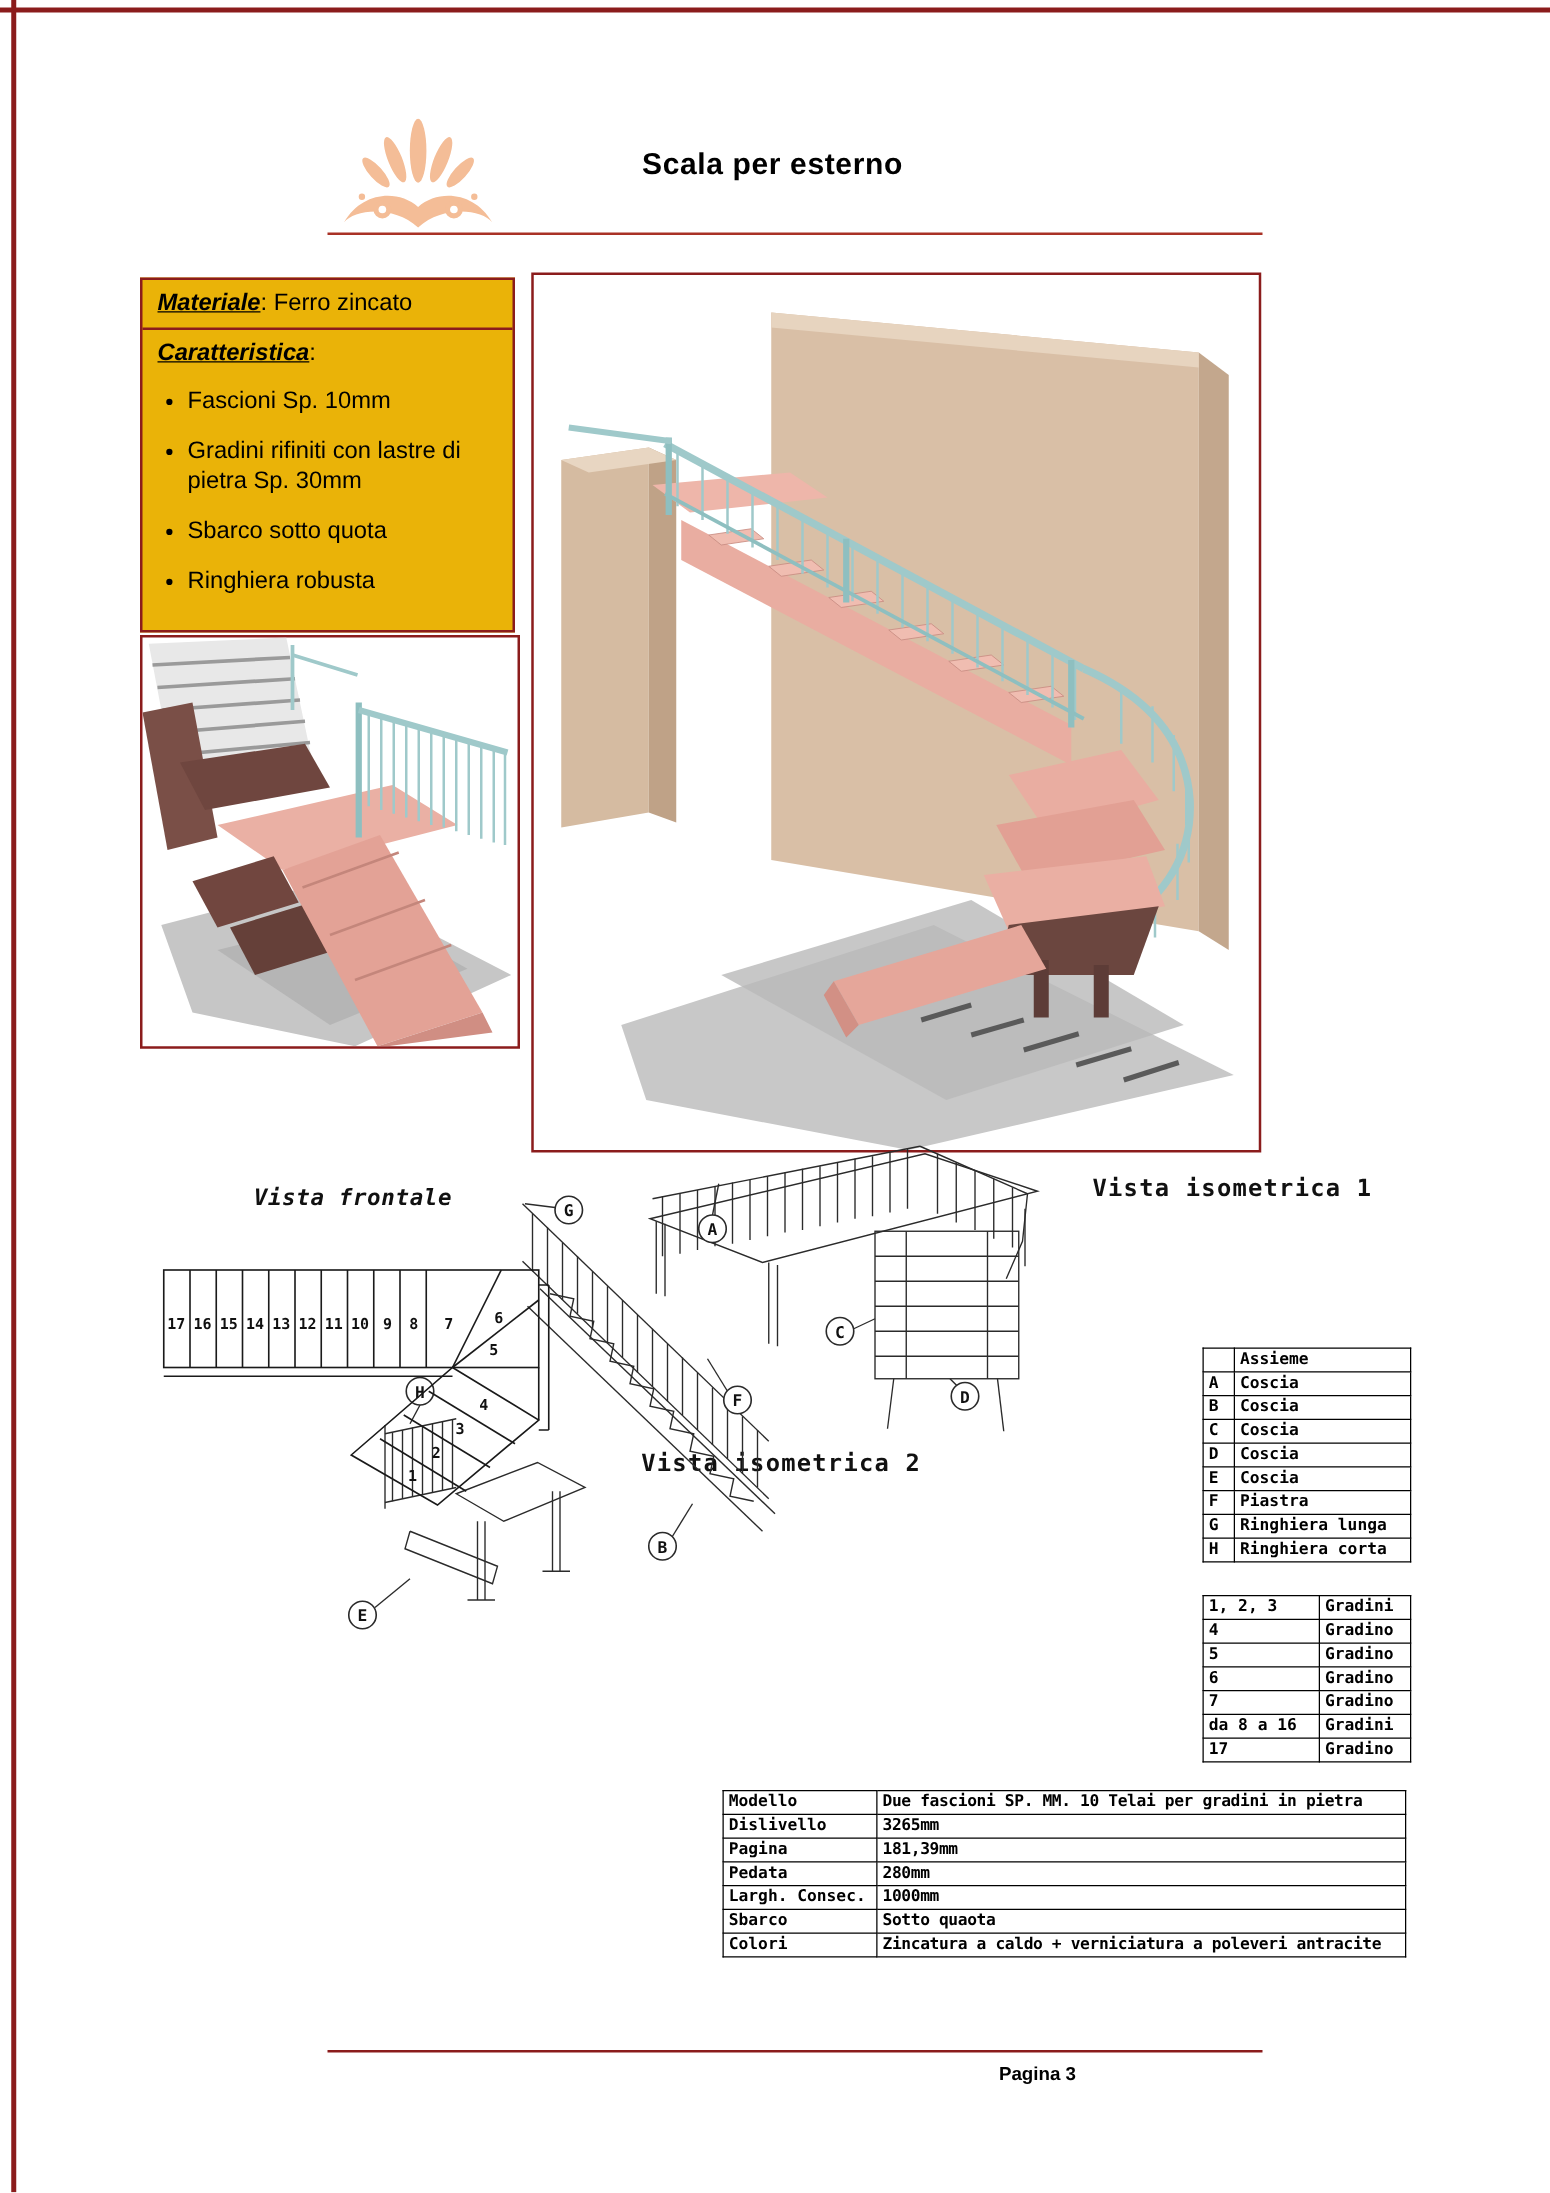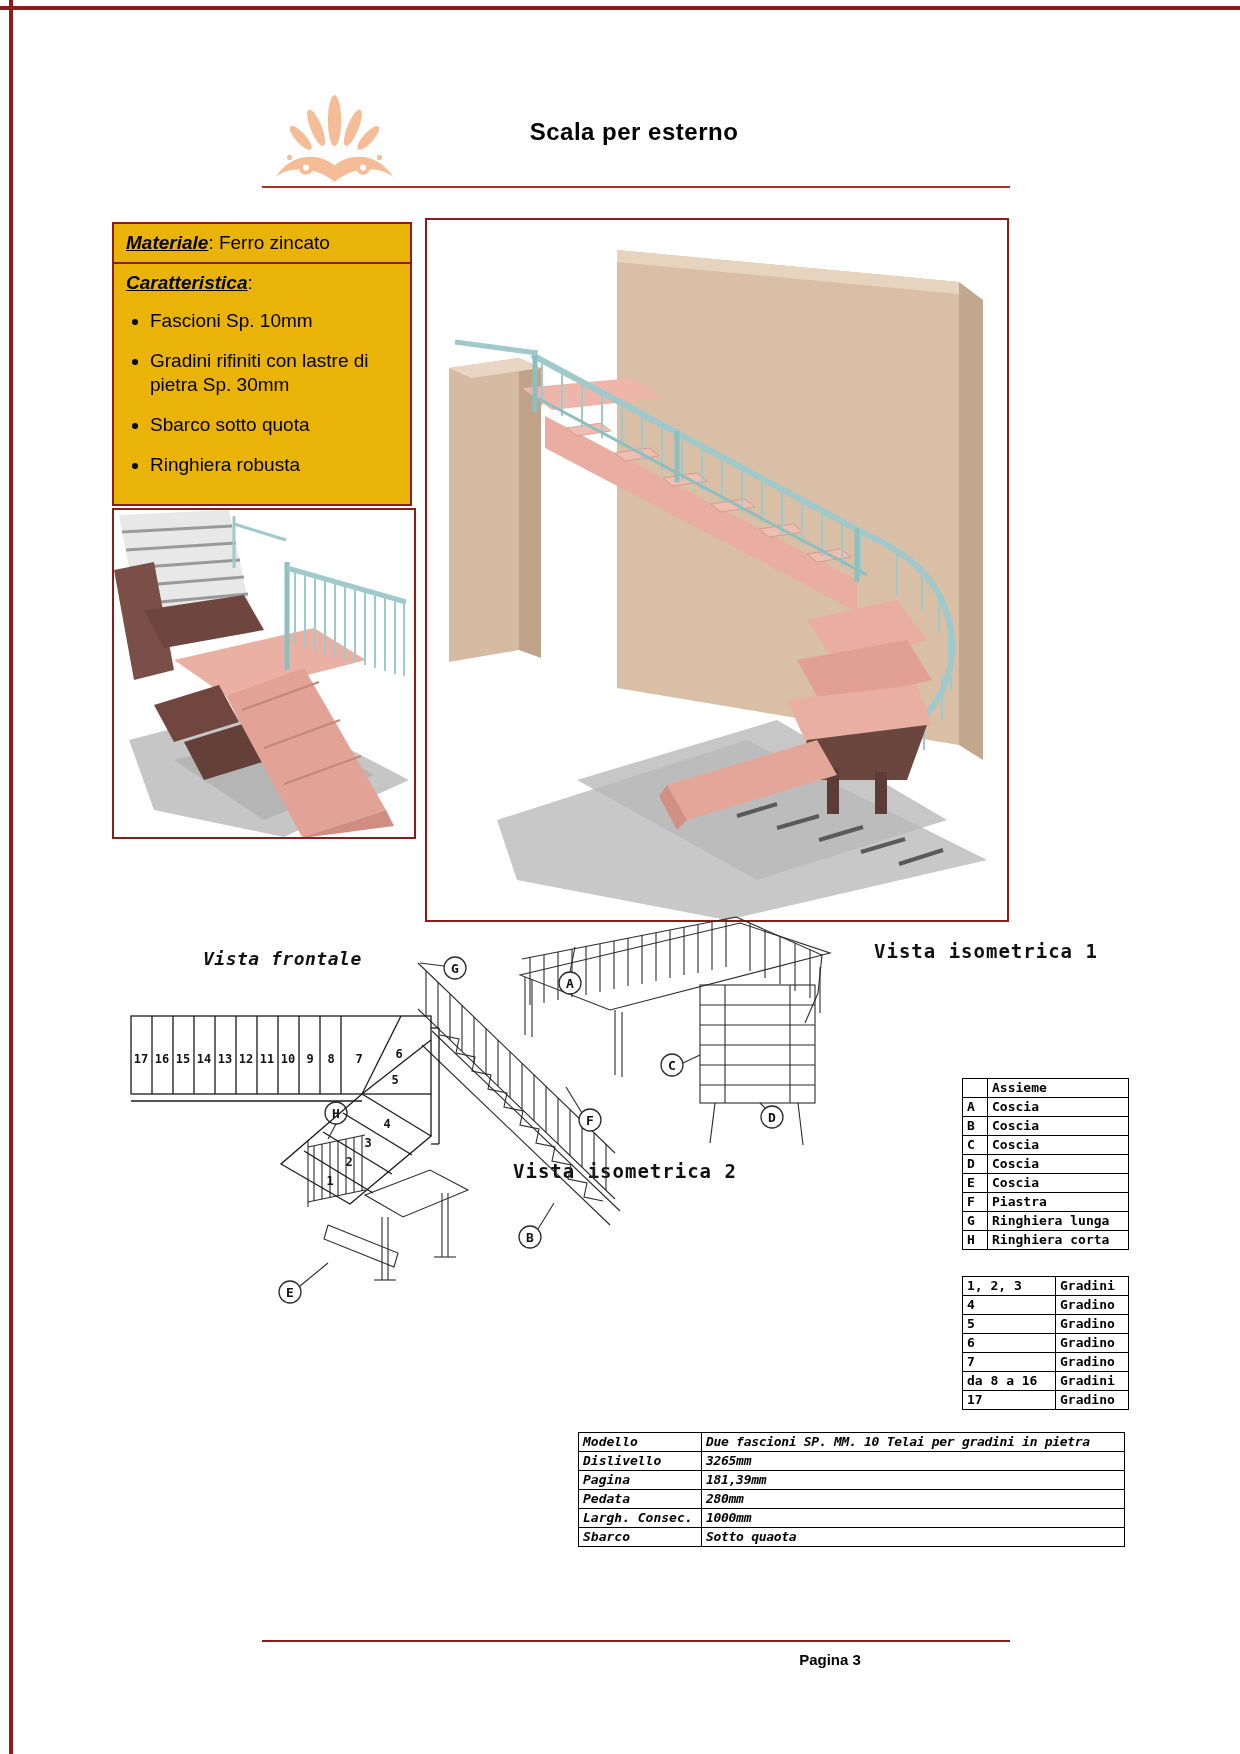--- a/index.html
+++ b/index.html
@@ -1,21 +1,21 @@
 <!DOCTYPE html>
 <html><head>
 <meta charset="utf-8">
 <style>
   html,body{margin:0;padding:0;background:#ffffff;}
   .page{position:relative;width:1240px;height:1754px;background:#fff;
         font-family:"Liberation Sans",sans-serif;color:#000;overflow:hidden;}
   .border-left{position:absolute;left:9px;top:0;width:4px;height:1754px;background:#8B1C1C;}
   .border-top{position:absolute;left:0;top:6px;width:1240px;height:4px;background:#8B1C1C;}
 
-  .page-title{position:absolute;left:324px;top:118px;width:620px;text-align:center;
+  .page-title{position:absolute;left:308px;top:118px;width:620px;text-align:center;
               font-size:24px;font-weight:bold;letter-spacing:.5px;}
   .header-rule{position:absolute;left:262px;top:186px;width:748px;height:2px;background:#A93226;}
   .ornament{position:absolute;left:252px;top:92px;width:165px;height:94px;}
 
   .materials-box{position:absolute;left:112px;top:222px;width:296px;border:2px solid #8B1C1C;background:#eab308;}
   .mat-row{padding:8px 12px;font-size:19px;border-bottom:2px solid #8B1C1C;}
   .char-section{padding:8px 12px 12px 12px;font-size:19px;}
   .kw{font-weight:bold;font-style:italic;text-decoration:underline;}
   .bullets{margin:10px 0 0 0;padding-left:24px;}
   .bullets li{margin:15px 0;line-height:1.3;}
@@ -38,21 +38,21 @@
 
   table.tbl{position:absolute;border-collapse:collapse;background:#fff;
             font-family:"DejaVu Sans Mono","Liberation Mono",monospace;font-weight:bold;color:#000;}
   table.tbl td{border:1px solid #000;padding:1px 4px;white-space:nowrap;line-height:16px;font-size:13px;}
   .tbl-assembly{left:962px;top:1078px;}
   .tbl-assembly td.c1{width:16px;text-align:left;}
   .tbl-assembly td.c2{width:132px;margin-left:36px;}
   .tbl-steps{left:962px;top:1276px;}
   .tbl-steps td.c1{width:84px;}
   .tbl-steps td.c2{width:64px;}
-  .tbl-specs{left:578px;top:1432px;font-style:italic;}
+  .tbl-specs{left:578px;top:1432px;}
   .tbl-specs td{line-height:15px;font-size:13px;}
   .tbl-specs td.c1{width:114px;}
   .tbl-specs td.c2{width:414px;letter-spacing:-.3px;}
 
   .footer-rule{position:absolute;left:262px;top:1640px;width:748px;height:2px;background:#8B1C1C;}
   .footer-label{position:absolute;left:770px;top:1651px;width:120px;text-align:center;
                 font-size:15px;font-weight:bold;}
 </style>
 </head>
 <body>
@@ -472,19 +472,23 @@
           <td class="c2">280mm</td>
         </tr>
     <tr>
           <td class="c1">Largh. Consec.</td>
           <td class="c2">1000mm</td>
         </tr>
     <tr>
           <td class="c1">Sbarco</td>
           <td class="c2">Sotto quaota</td>
         </tr>
+    <tr>
+          <td class="c1">Colori</td>
+          <td class="c2">Zincatura a caldo + verniciatura a poleveri antracite</td>
+        </tr>
   </tbody>
     </table>
 
   <div class="footer-rule"></div>
   <div class="footer-label">Pagina 3</div>
 
 </div>
 
 </body></html>

